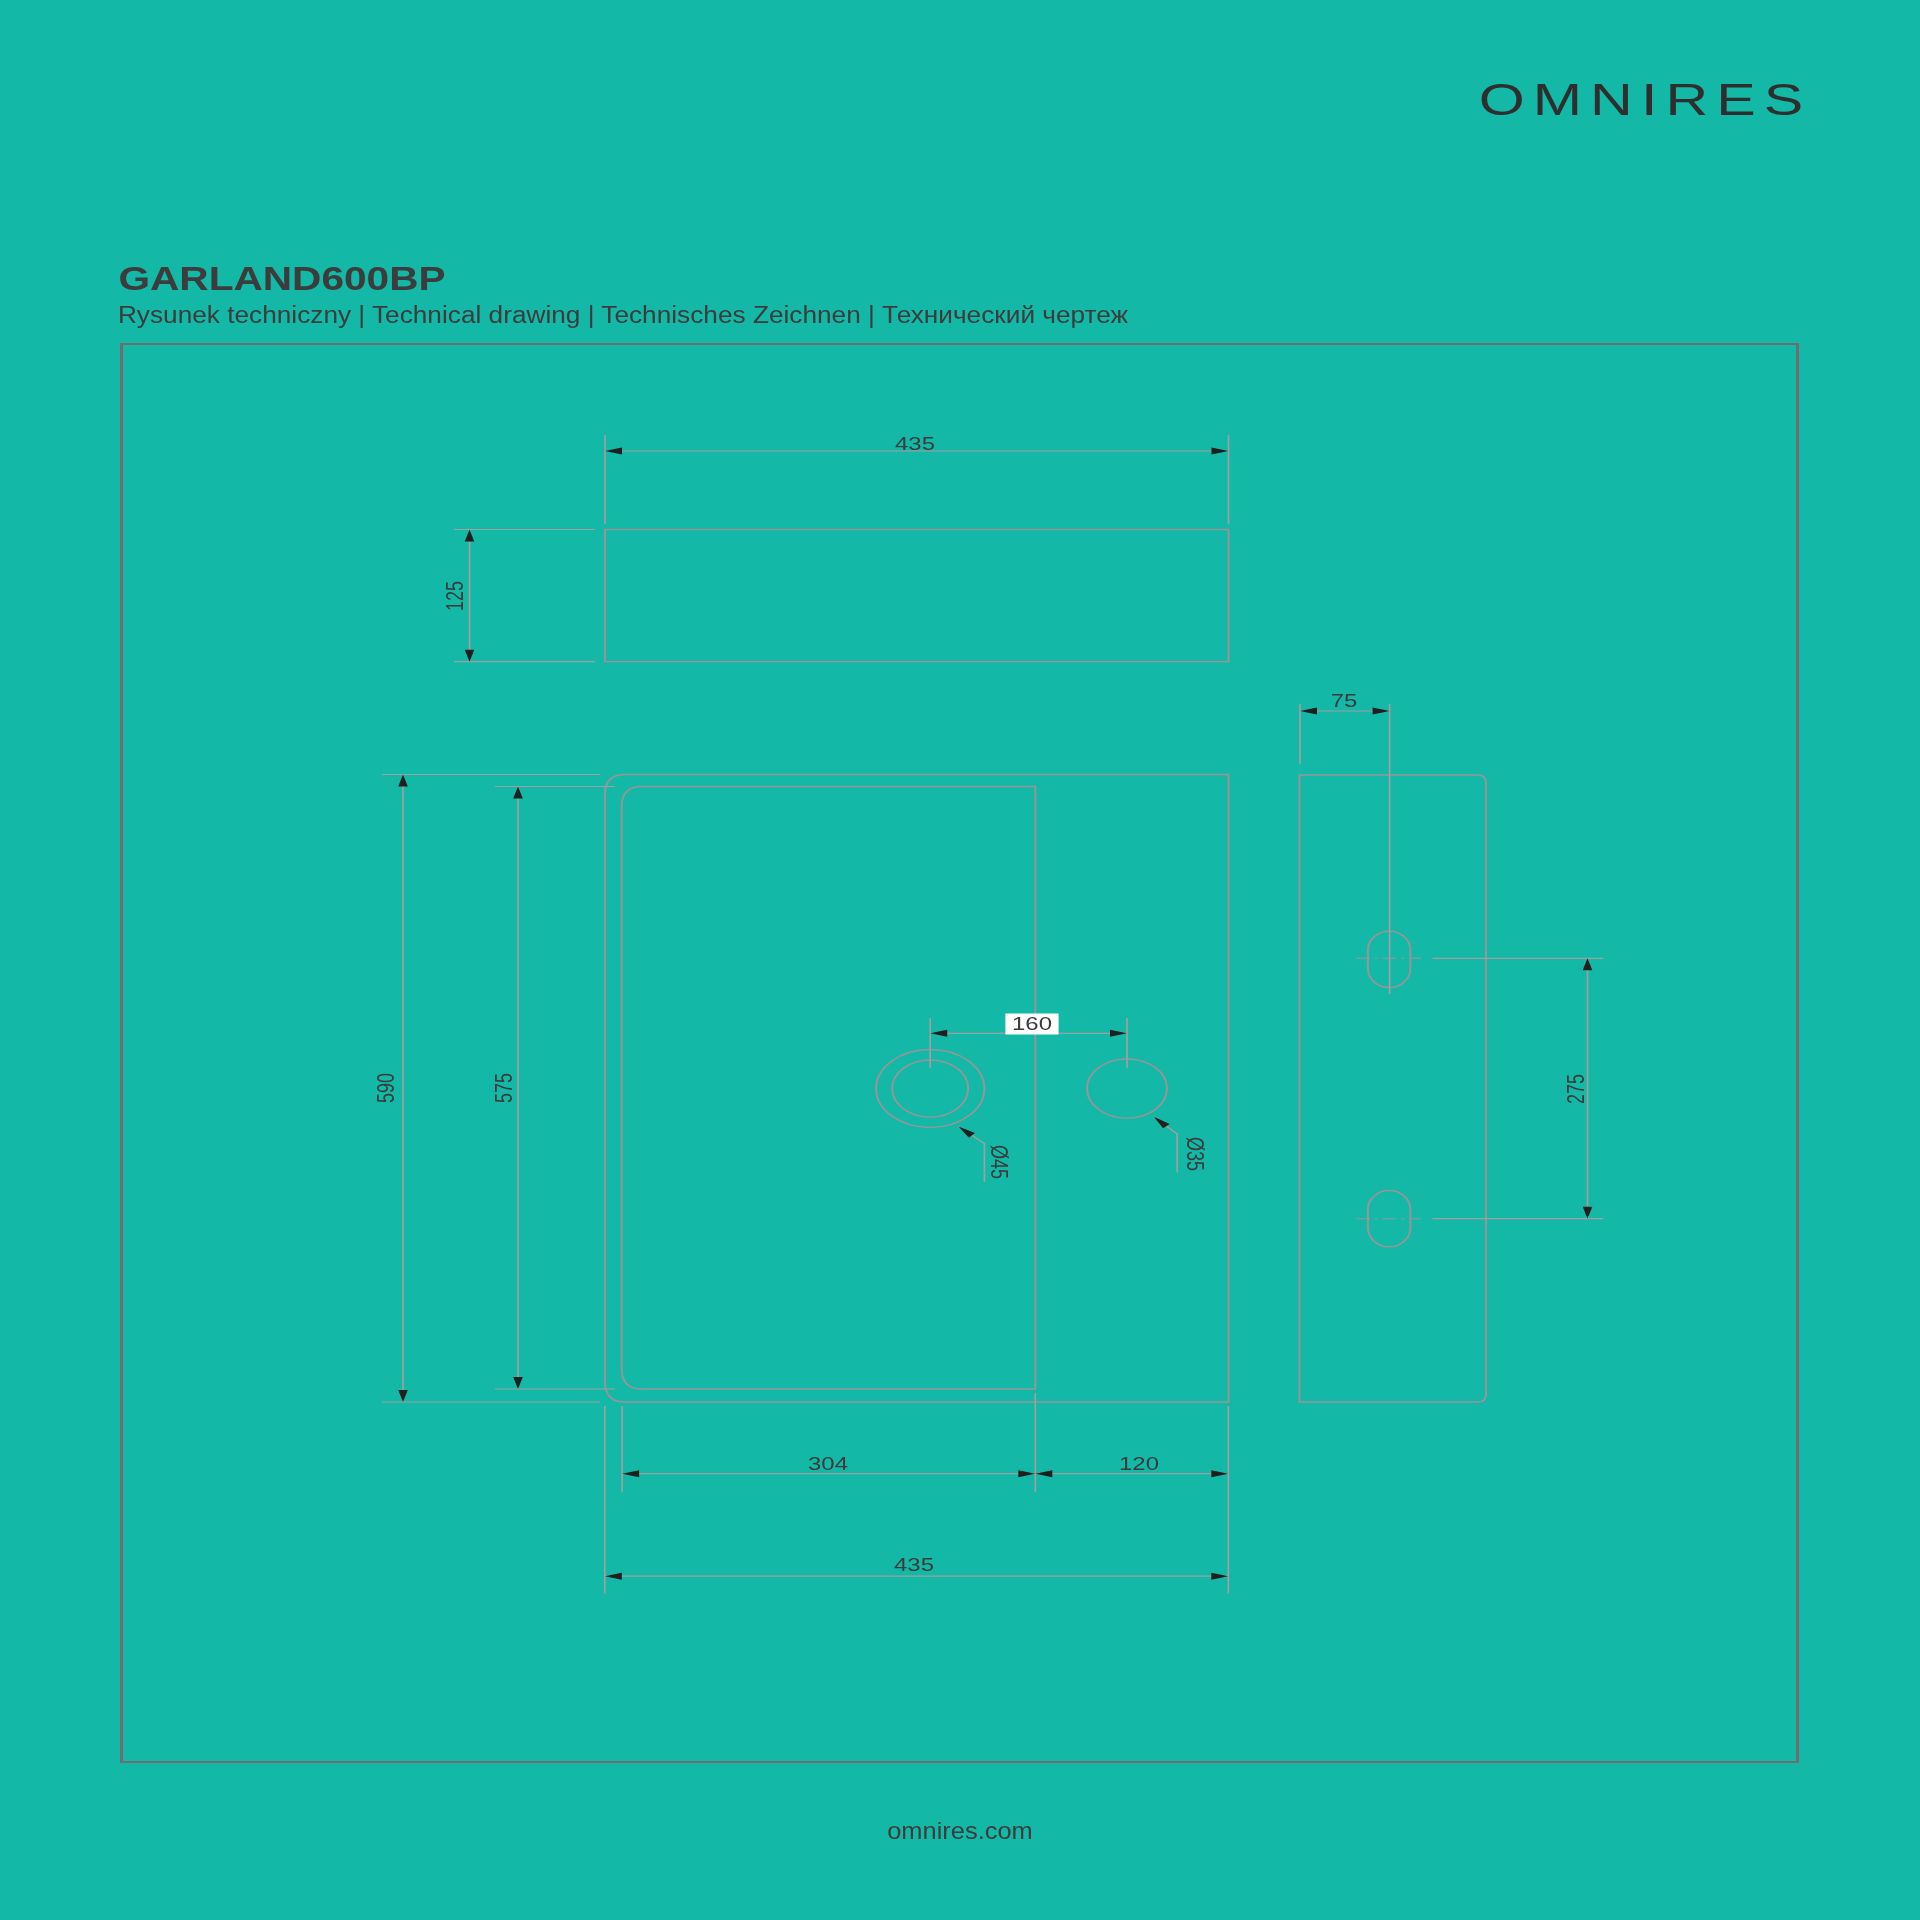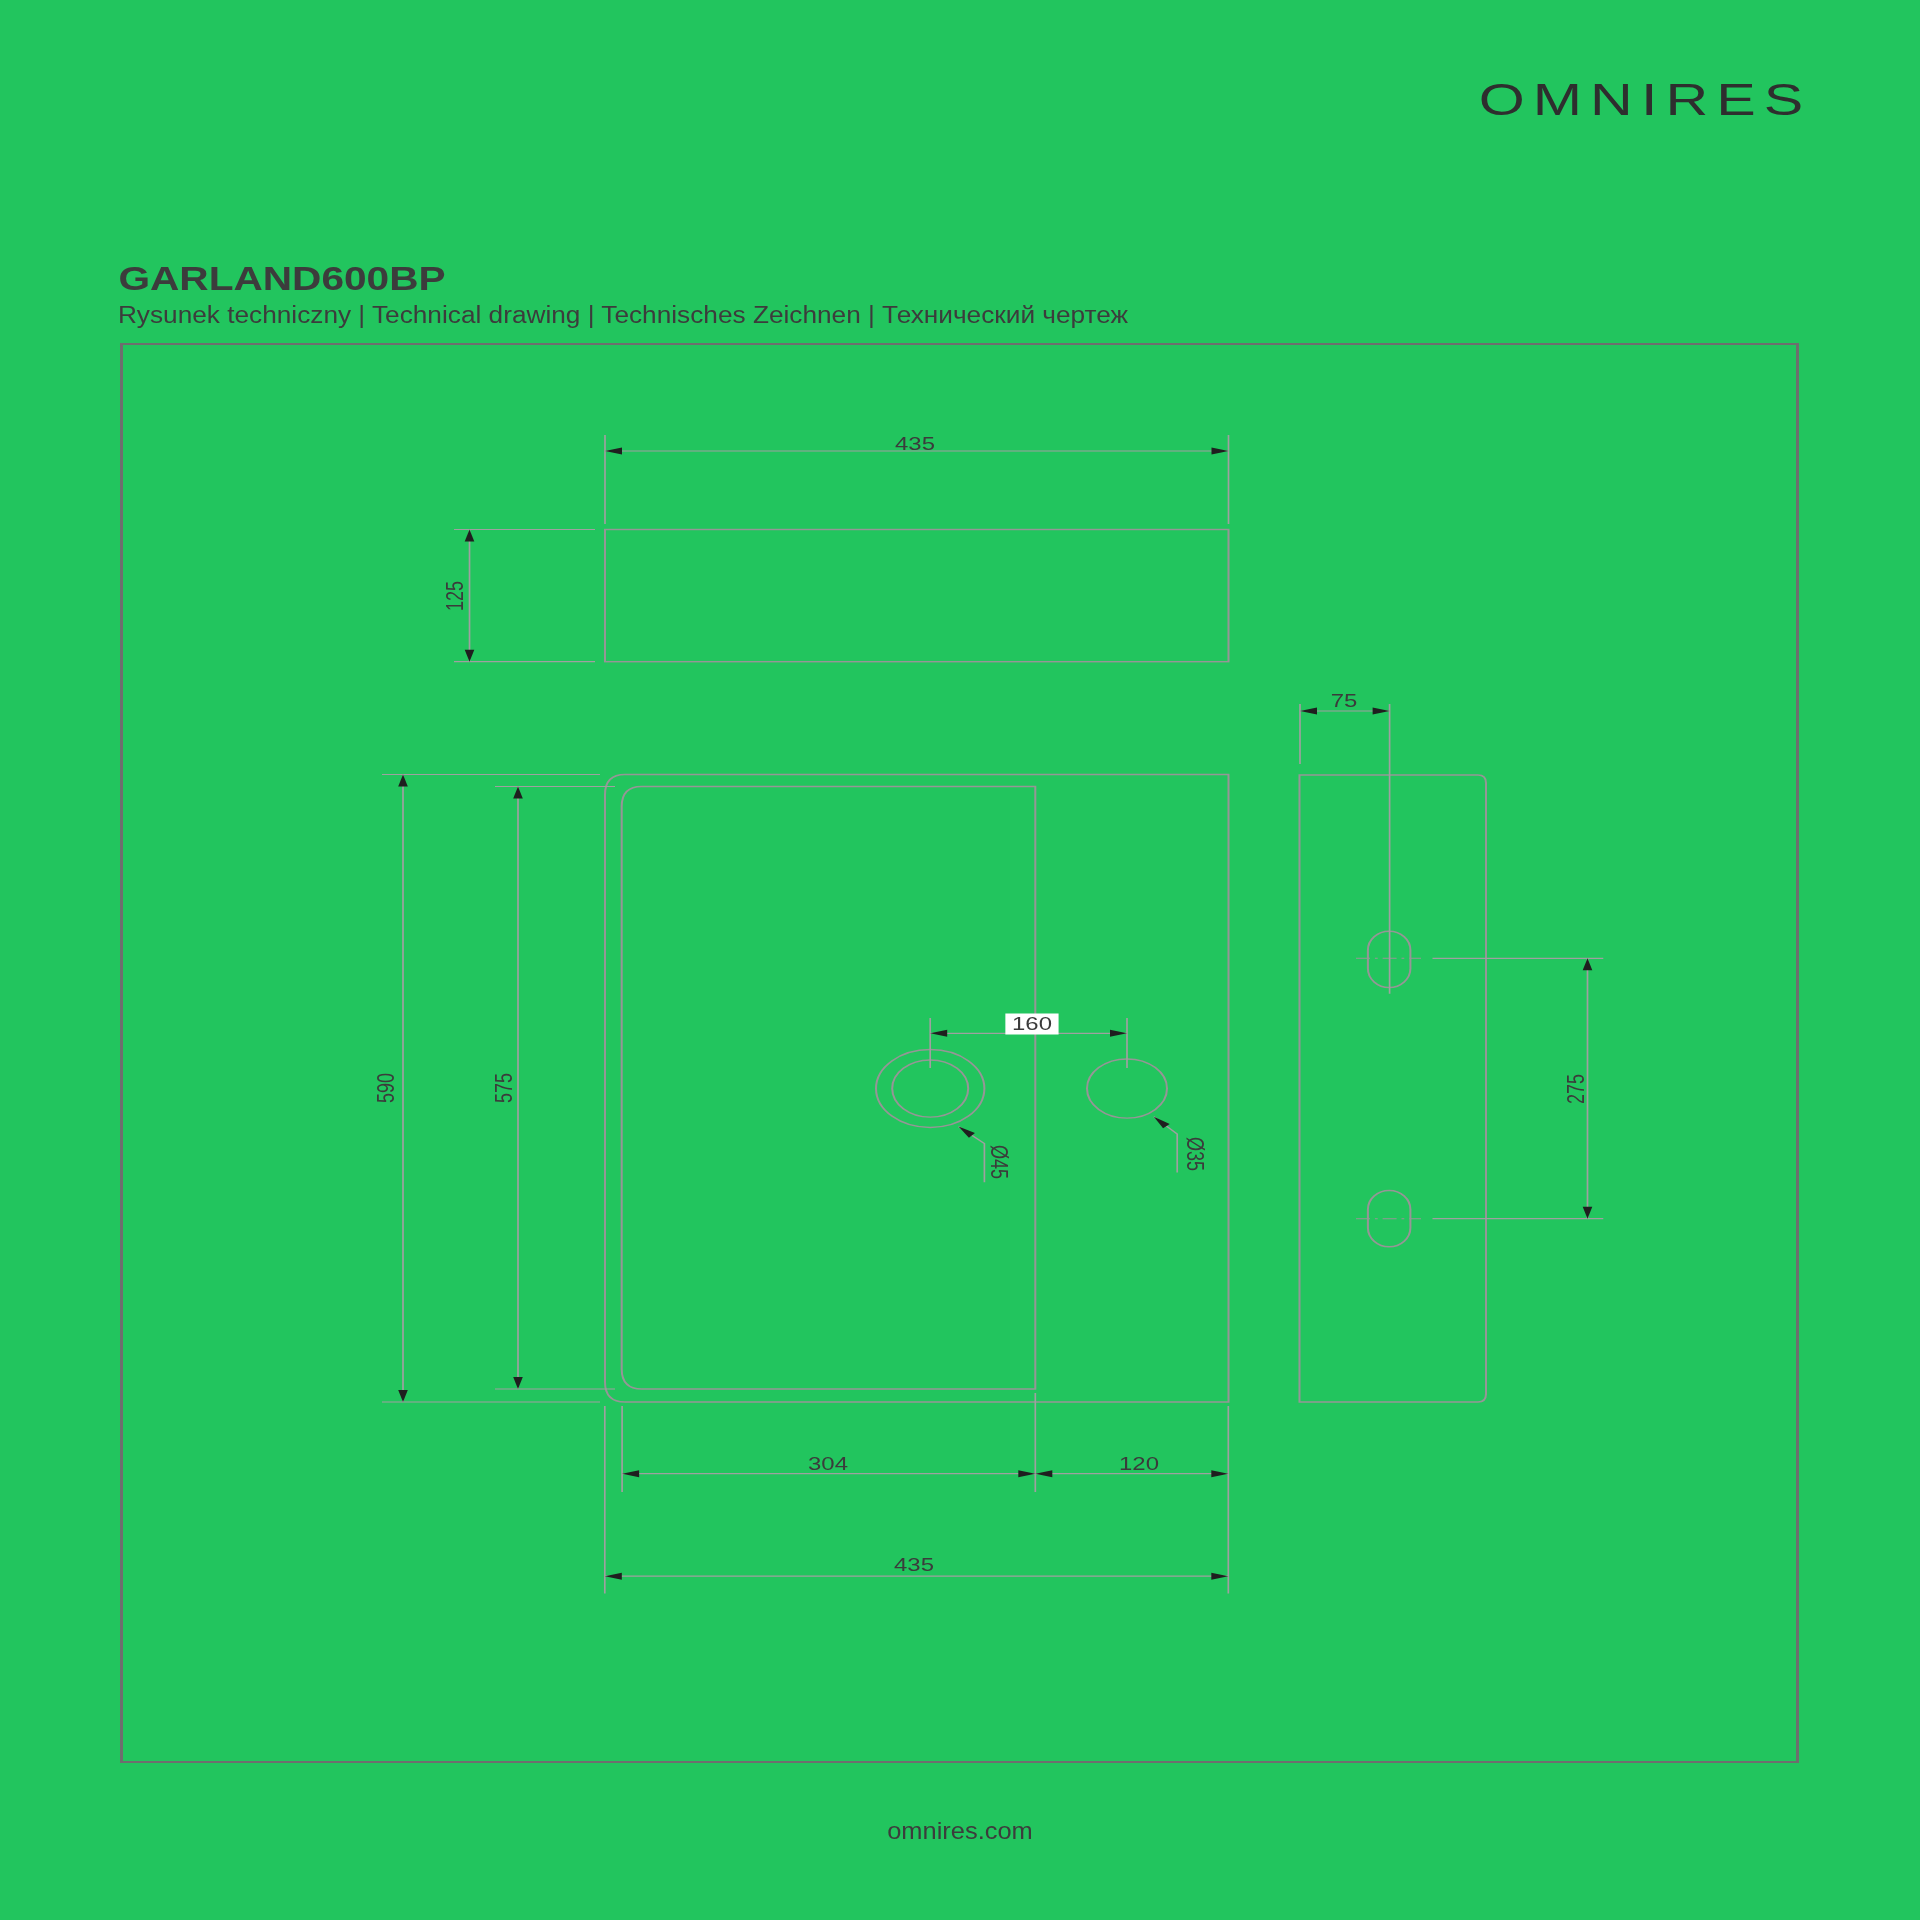--- a/index.html
+++ b/index.html
@@ -1,16 +1,16 @@
 <!DOCTYPE html>
 <html><head>
 <meta charset="utf-8">
 <style>
   html,body{margin:0;padding:0;background:#ffffff;}
-  .page{position:relative;width:1920px;height:1920px;background:#22c55e;overflow:hidden;
+  .page{position:relative;width:1920px;height:1920px;background:#14b8a6;overflow:hidden;
         font-family:"Liberation Sans",sans-serif;}
   .txt{position:absolute;white-space:nowrap;}
   .logo{font-size:44px;font-weight:400;letter-spacing:6px;color:#2e2e2e;
         transform:translate(-50%,-50%) scaleX(1.345);}
   .title{font-size:33px;font-weight:700;letter-spacing:0;color:#3c3c3c;
         transform:translate(-50%,-50%) scaleX(1.23);}
   .subtitle{font-size:23px;font-weight:400;color:#3c3c3c;
         transform:translate(-50%,-50%) scaleX(1.14);}
   .footer{font-size:24px;font-weight:400;color:#3c3c3c;
         transform:translate(-50%,-50%) scaleX(1.06);}

